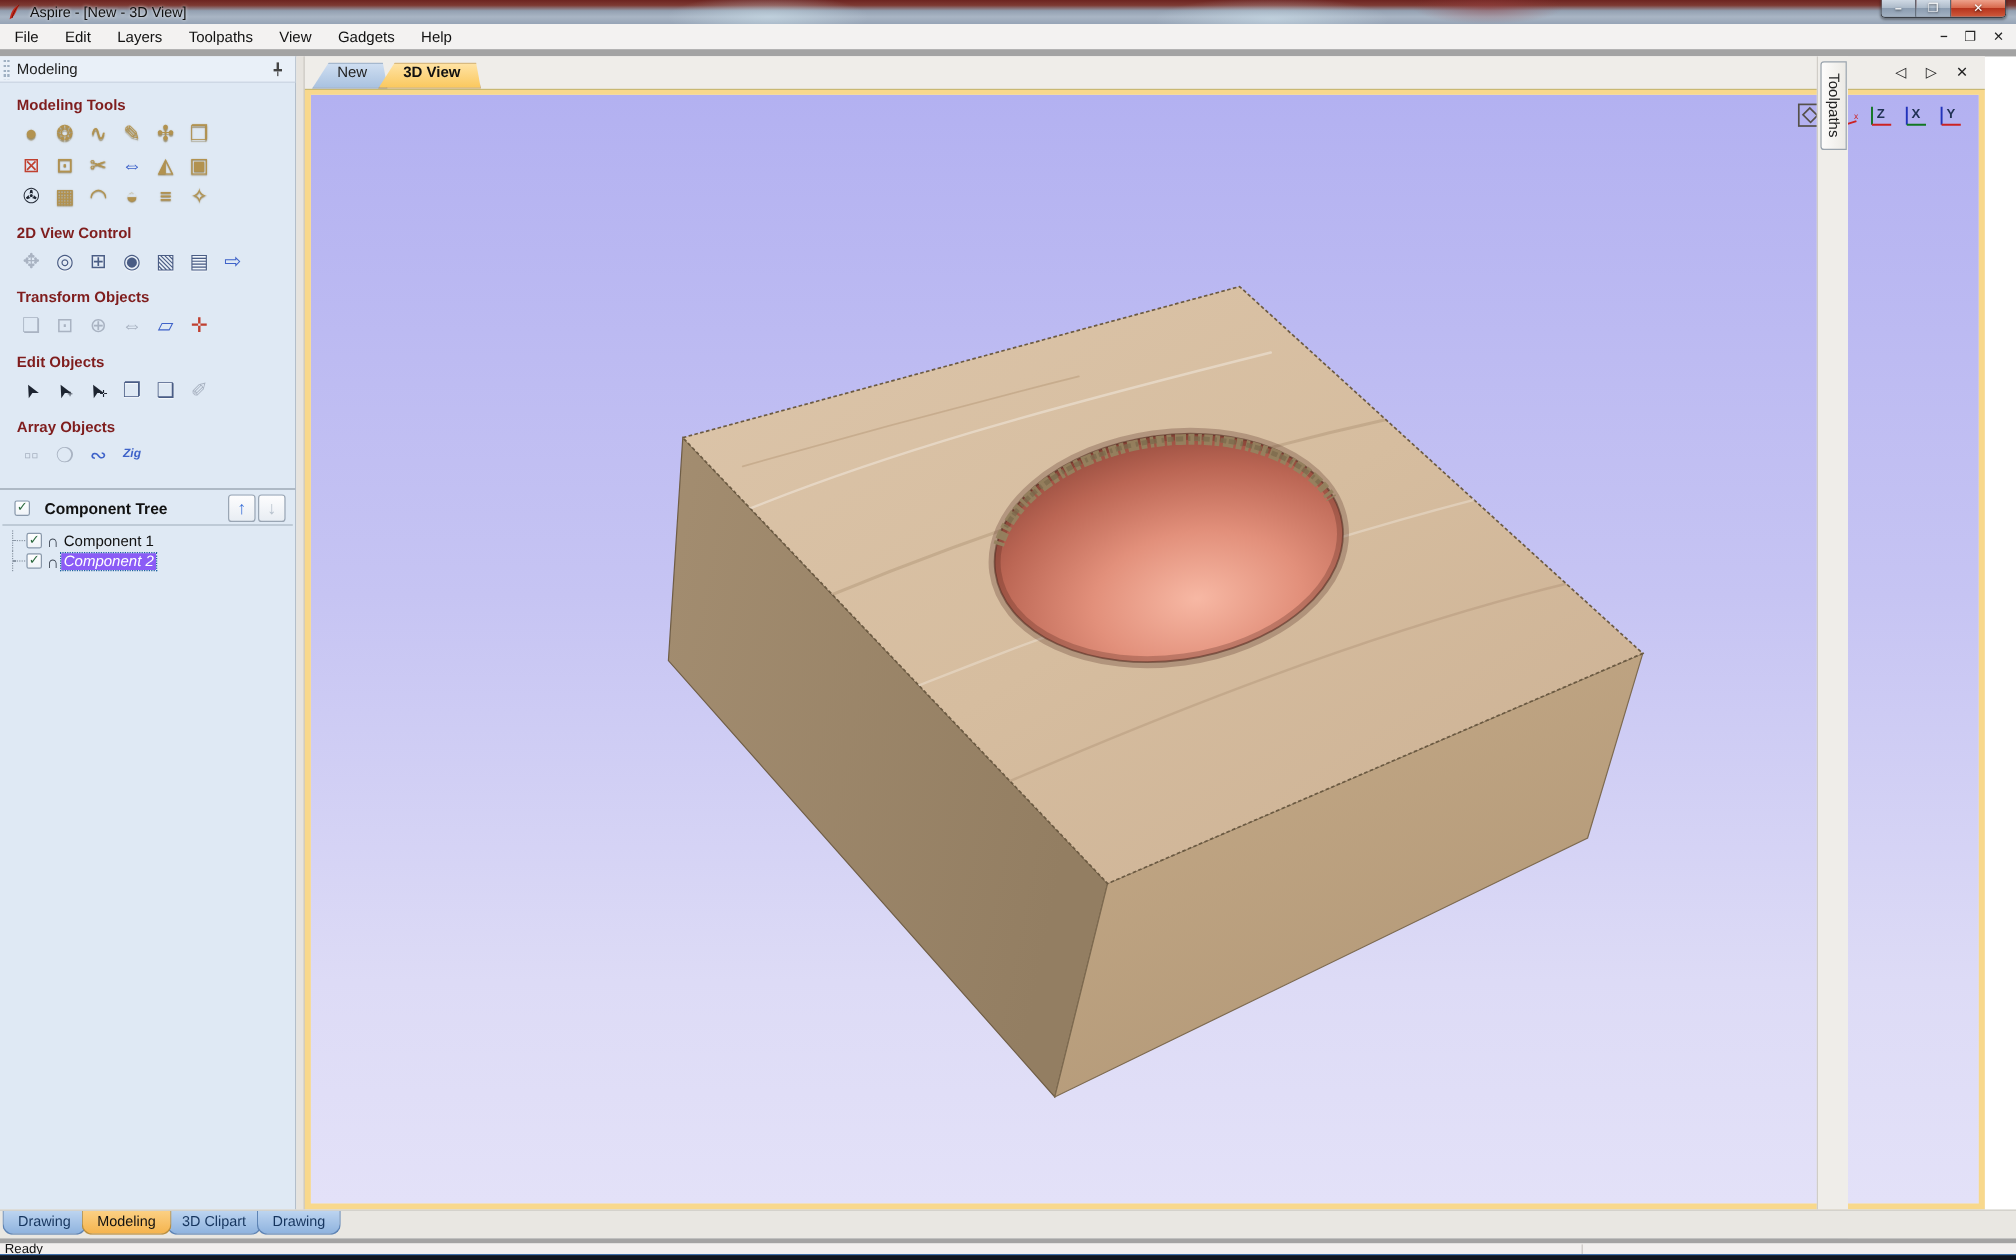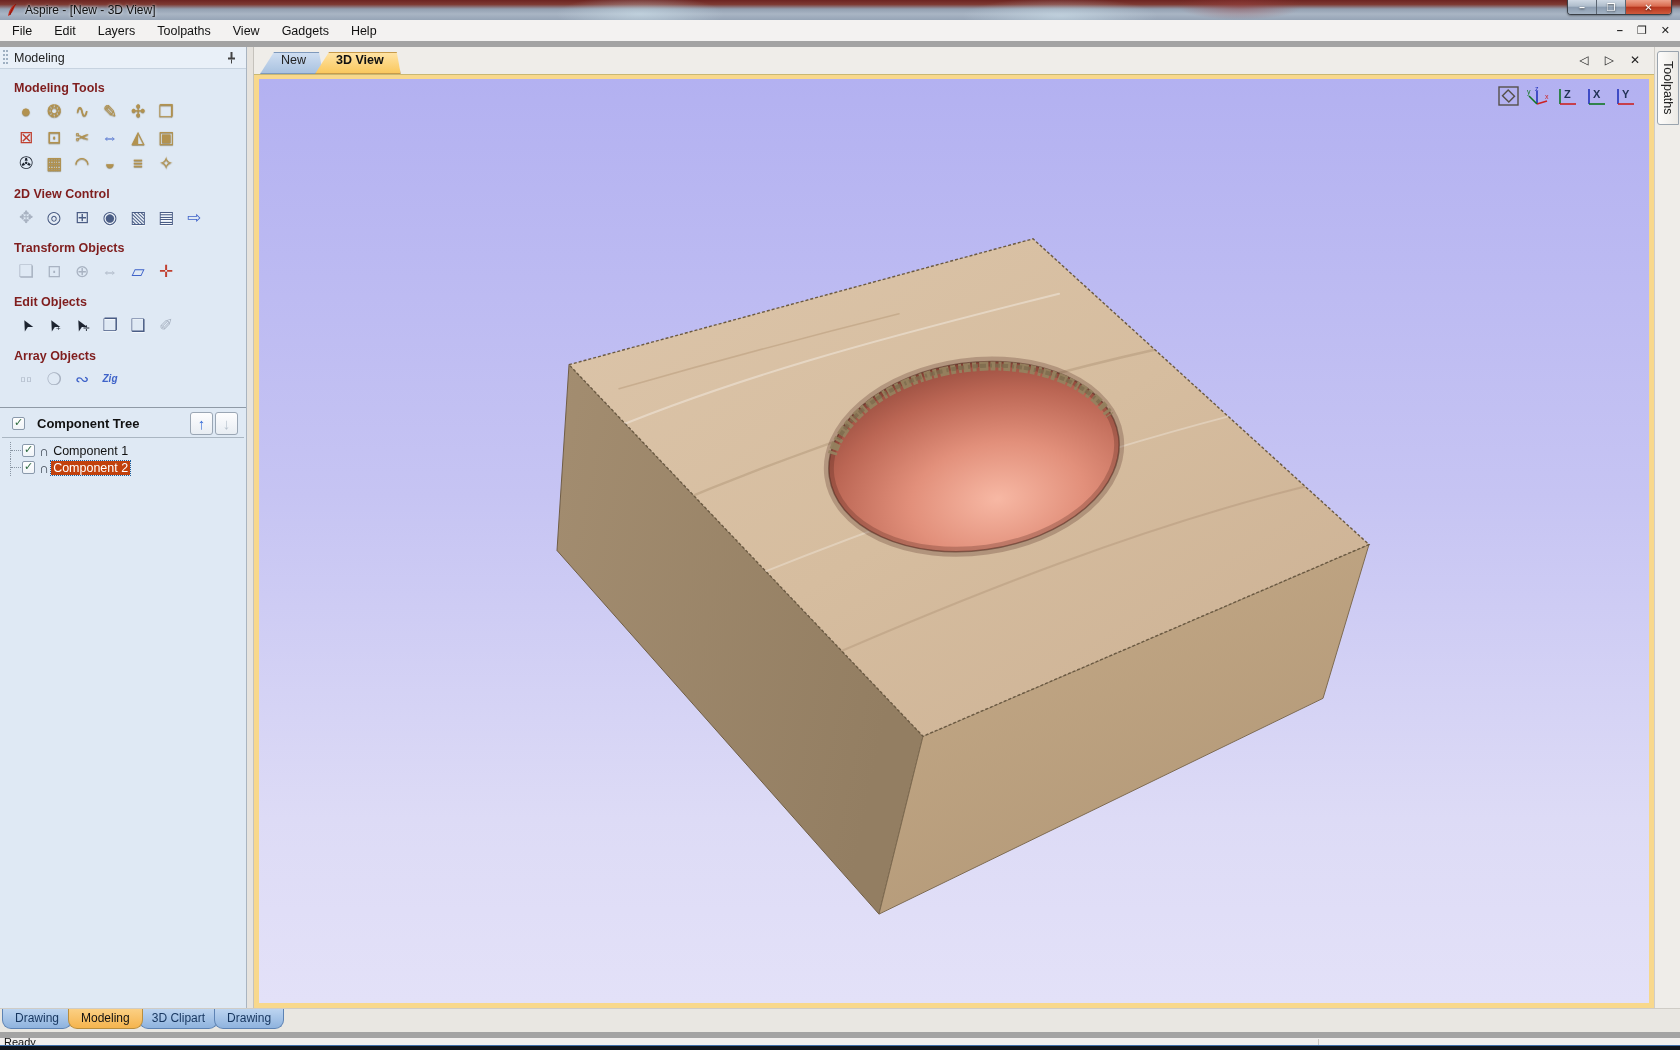--- a/index.html
+++ b/index.html
@@ -1,18 +1,18 @@
 <!DOCTYPE html>
 <html><head>
 <meta charset="utf-8">
 <style>
   * { margin:0; padding:0; box-sizing:border-box; }
   html,body { width:1680px; height:1050px; overflow:hidden; }
   body { font-family:"Liberation Sans","DejaVu Sans",sans-serif; font-size:12px; color:#111; }
-  #app { position:relative; width:1680px; height:1050px; background:#ece9e4; }
+  #app { position:relative; width:1540px; height:1050px; background:#ece9e4; }
 
   
   .titlebar { position:absolute; left:0; top:0; width:1680px; height:20px;
     background:
       radial-gradient(ellipse 120px 26px at 640px 14px, rgba(210,230,240,.55), rgba(210,230,240,0) 70%),
       radial-gradient(ellipse 140px 26px at 1060px 16px, rgba(215,235,245,.5), rgba(215,235,245,0) 70%),
       radial-gradient(ellipse 90px 20px at 1240px 6px, rgba(150,60,60,.5), rgba(150,60,60,0) 70%),
       linear-gradient(180deg,#6d2421 0%,#7d3a33 22%,#93a0b1 45%,#a9b5c4 70%,#96a4b6 100%);
     display:flex; align-items:center; }
   .app-icon { width:14px; height:14px; margin:0 6px 0 5px; }
@@ -62,21 +62,21 @@
   .ct-sep { height:1px; background:#aab6c2; margin:0 2px; }
   .tree { padding:4px 0 0 22px; }
   .tree-item { display:flex; align-items:center; height:17px; position:relative; }
   .tree-item .connector { position:absolute; left:-12px; top:0; width:12px; height:100%;
      border-left:1px dotted #8a96a4; }
   .tree-item .connector::after { content:""; position:absolute; left:0; top:8px; width:10px; border-top:1px dotted #8a96a4; }
   .cbx { width:13px; height:13px; border:1px solid #8a99ab; background:linear-gradient(180deg,#fff,#f0f4f8); border-radius:2px; display:flex; align-items:center; justify-content:center; font-size:11px; font-weight:bold; color:#2d6b3f; margin-right:4px; }
   .cbx span { margin-top:-2px; }
   .comp-glyph { font-size:14px; font-weight:bold; color:#3a4350; margin-right:2px; }
   .tree-label { padding:0 2px; font-size:12.5px; }
-  .tree-label.selected { background:#c2410c; color:#fff; outline:1px dotted #1b5f9e; }
+  .tree-label.selected { background:#8b5cf6; color:#fff; outline:1px dotted #1b5f9e;font-style:italic; }
 
   
   .main { position:absolute; left:247px; top:47px; width:1407px; height:961px; background:#efede9; }
   .splitter { position:absolute; left:0; top:0; width:7px; height:100%; background:#e6e3de; border-right:1px solid #c5c2bc; }
   .tabbar { position:absolute; left:7px; top:0; right:0; height:28px; background:#efede9; border-bottom:1px solid #c9b872; display:flex; align-items:flex-end; padding-left:6px; }
   .doctab { height:22px; padding:0 16px 0 20px; font-size:12.5px; clip-path:polygon(14px 0, calc(100% - 4px) 0, 100% 100%, 0 100%); margin-right:-8px; }
   .doctab.inactive { background:linear-gradient(180deg,#cfdef1,#a9c2e0); border:1px solid #7e99bb; color:#222; }
   .doctab.active { background:linear-gradient(180deg,#ffe3a4,#fac85e); border:1px solid #c79b4b; font-weight:bold; color:#111; z-index:2; }
   .tabnav { position:absolute; right:14px; top:6px; display:flex; gap:16px; font-size:12px; color:#222; }
 
@@ -90,21 +90,21 @@
   .rightstrip { position:absolute; right:0; top:47px; width:26px; height:961px; background:#efede9; border-left:1px solid #d0cdc7; }
   .toolpaths-tab { position:absolute; top:4px; left:2px; width:22px; height:74px; background:linear-gradient(90deg,#fdfcfb,#eceae5); border:1px solid #9aa4ae; border-radius:3px 0 0 3px; display:flex; align-items:center; justify-content:center; }
   .toolpaths-tab span { writing-mode:vertical-rl; font-size:12.5px; color:#222; }
 
   
   .bottombar { position:absolute; left:0; top:1008px; width:1680px; height:24px; background:#e9e7e2; border-top:1px solid #cfccc6; display:flex; align-items:flex-start; padding-left:2px; }
   .btab { height:20px; padding:2px 12px 0 12px; font-size:12px; color:#16355e;
      border:1px solid #5d83b4; border-top:none; border-radius:0 0 9px 9px; margin-right:-4px;
      background:linear-gradient(180deg,#bcd4f0,#8fb3de); }
   .btab.active { background:linear-gradient(180deg,#fbd084,#f5b44e); color:#111; border-color:#b98e3e; z-index:2; font-weight:normal; }
-  .statusbar { position:absolute; left:0; top:1032px; width:1680px; height:13px; background:#f1efee; border-top:6px solid #a3a3a3; font-size:11px; display:flex; align-items:center; }
+  .statusbar { position:absolute; left:0; top:1032px; width:1680px; height:13px; background:#f1efee; border-top:4px solid #a3a3a3; font-size:11px; display:flex; align-items:center; }
   .statusbar .txt { margin-left:4px; }
   .status-div { position:absolute; left:1318px; top:1px; width:1px; height:11px; background:#c9c6c2; }
   .bottomedge { position:absolute; left:0; top:1045px; width:1680px; height:5px; background:#10151d; border-top:1px solid #3f6ea8; }
 
   svg text { font-family:"Liberation Sans","DejaVu Sans",sans-serif; }
 </style>
 </head>
 <body>
 
 <div id="app">

